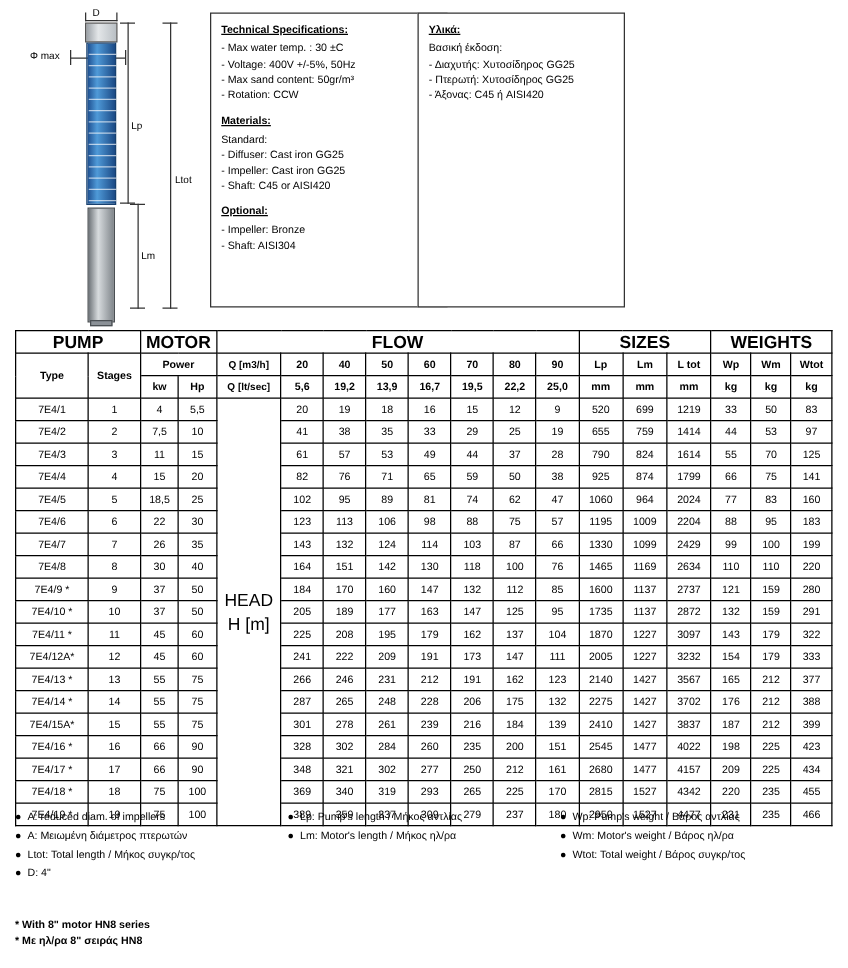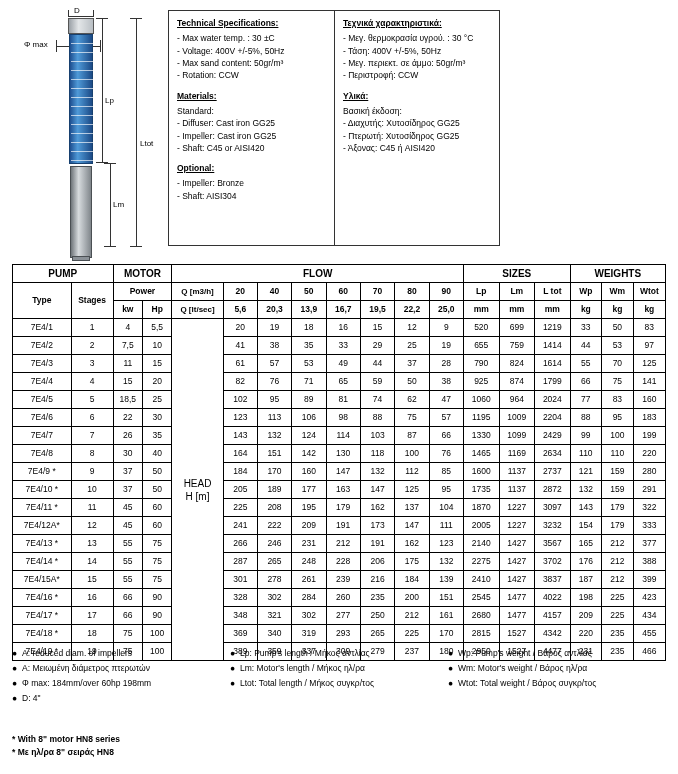--- a/index.html
+++ b/index.html
@@ -68,32 +68,32 @@
   .tablewrap { position: absolute; left: 12px; top: 264px; width: 654px; }
   table.main {
     border-collapse: collapse; width: 654px;
     font-size: 8.5px; text-align: center;
   }
   table.main th, table.main td {
     border: 1px solid #000; padding: 0; height: 17px; line-height: 17px;
     font-weight: normal; white-space: nowrap;
   }
   table.main thead th { font-weight: bold; background: #fff; }
-  .hdr-group { font-weight: bold; font-size: 10px; }
+  .hdr-group { font-weight: bold; font-size: 14px; }
   td.type { font-weight: bold; }
   .c-type { width: 62px; }
   .c-stages { width: 44px; }
   .c-kw { width: 31px; }
   .c-hp { width: 31px; }
   .c-q { width: 54px; }
   .c-flow { width: 37px; }
   .c-size { width: 38px; }
   .c-weight { width: 34px; }
   .qcell { font-size: 8px; line-height: 1.25; }
-  .headcell { font-size: 10px; line-height: 1.3; }
+  .headcell { font-size: 14px; line-height: 1.3; }
   td.flowval { font-weight: bold; }
 
   
   .legend {
     position: absolute; left: 12px; top: 648px; width: 654px;
     font-size: 8.5px;
   }
   .legend-row { display: flex; margin-bottom: 5px; justify-content: space-between; }
   .legend-col { width: 218px; white-space: nowrap; }
   .bullet { display: inline-block; width: 10px; }
@@ -172,27 +172,20 @@
         <div class="ln">- Shaft: C45 or AISI420</div>
       </div>
       <div class="grp">
         <h4>Optional:</h4>
         <div class="ln">- Impeller: Bronze</div>
         <div class="ln">- Shaft: AISI304</div>
       </div>
     </div>
 
     <div class="specbox gr">
-      <div class="grp">
-        <h4>Τεχνικά χαρακτηριστικά:</h4>
-        <div class="ln">- Μεγ. θερμοκρασία υγρού. : 30 °C</div>
-        <div class="ln">- Τάση: 400V +/-5%, 50Hz</div>
-        <div class="ln">- Μεγ. περιεκτ. σε άμμο: 50gr/m³</div>
-        <div class="ln">- Περιστροφή: CCW</div>
-      </div>
       <div class="grp">
         <h4>Υλικά:</h4>
         <div class="ln">Βασική έκδοση:</div>
         <div class="ln">- Διαχυτής: Χυτοσίδηρος GG25</div>
         <div class="ln">- Πτερωτή: Χυτοσίδηρος GG25</div>
         <div class="ln">- Άξονας: C45 ή AISI420</div>
       </div>
     </div>
   </div>
 
@@ -223,21 +216,21 @@
           <th class="c-size" rowspan="1">L tot</th>
           <th class="c-weight" rowspan="1">Wp</th>
           <th class="c-weight" rowspan="1">Wm</th>
           <th class="c-weight" rowspan="1">Wtot</th>
         </tr>
         <tr>
           <th class="c-kw">kw</th>
           <th class="c-hp">Hp</th>
           <th class="c-q qcell">Q [lt/sec]</th>
           <th>5,6</th>
-          <th>20,3</th>
+          <th>19,2</th>
           <th>13,9</th>
           <th>16,7</th>
           <th>19,5</th>
           <th>22,2</th>
           <th>25,0</th>
           <th>mm</th>
           <th>mm</th>
           <th>mm</th>
           <th>kg</th>
           <th>kg</th>
@@ -619,21 +612,20 @@
       <div class="legend-col"><span class="bullet">●</span><span>A: reduced diam. of impellers</span></div>
       <div class="legend-col"><span class="bullet">●</span><span>Lp: Pump's length / Μήκος αντλίας</span></div>
       <div class="legend-col"><span class="bullet">●</span><span>Wp: Pump's weight / Βάρος αντλίας</span></div>
     </div>
     <div class="legend-row">
       <div class="legend-col"><span class="bullet">●</span><span>A: Μειωμένη διάμετρος πτερωτών</span></div>
       <div class="legend-col"><span class="bullet">●</span><span>Lm: Motor's length / Μήκος ηλ/ρα</span></div>
       <div class="legend-col"><span class="bullet">●</span><span>Wm: Motor's weight / Βάρος ηλ/ρα</span></div>
     </div>
     <div class="legend-row">
-      <div class="legend-col"><span class="bullet">●</span><span>Φ max: 184mm/over 60hp 198mm</span></div>
       <div class="legend-col"><span class="bullet">●</span><span>Ltot: Total length / Μήκος συγκρ/τος</span></div>
       <div class="legend-col"><span class="bullet">●</span><span>Wtot: Total weight / Βάρος συγκρ/τος</span></div>
     </div>
     <div class="legend-row">
       <div class="legend-col"><span class="bullet">●</span><span>D: 4"</span></div>
     </div>
   </div>
 
   <div class="footnote">
     <div>* With 8" motor HN8 series</div>

